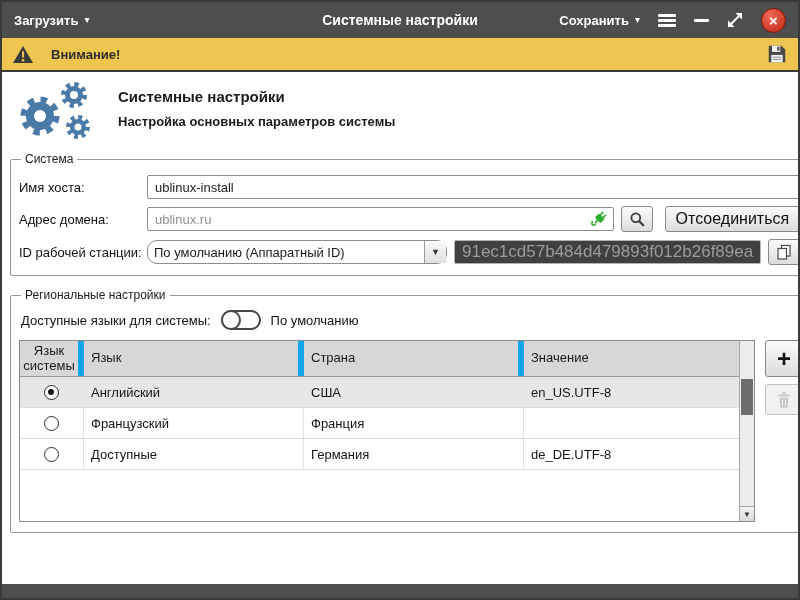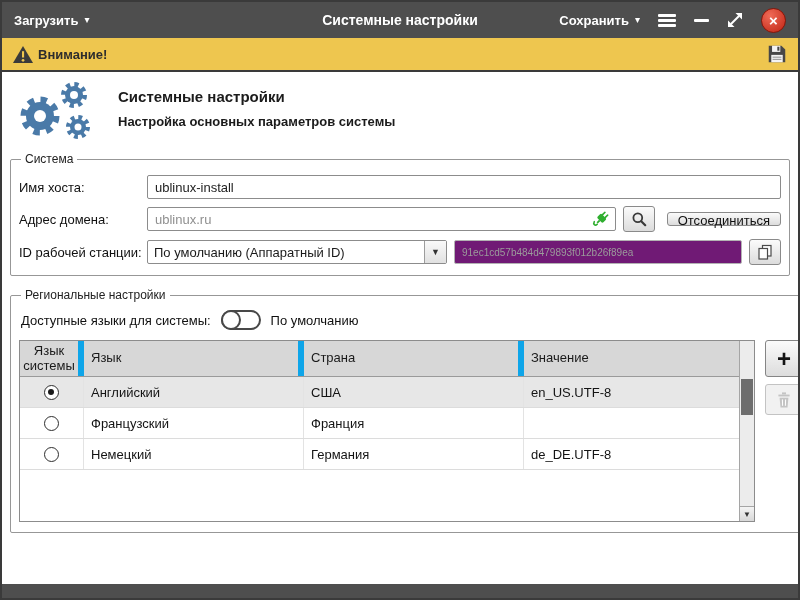--- a/index.html
+++ b/index.html
@@ -14,44 +14,44 @@
   .tb-right{margin-left:auto;display:flex;align-items:center;gap:18px}
   .caret{font-size:10px;line-height:1}
   .hamburger{display:flex;flex-direction:column;justify-content:space-between;width:18px;height:13px;cursor:pointer}
   .hamburger i{display:block;height:3px;background:#fff;border-radius:1px}
   .minwrap{display:flex;align-items:center;height:20px;cursor:pointer}
   .min-bar{width:15px;height:3px;background:#fff;border-radius:1px}
   .close-btn{width:25px;height:25px;border-radius:50%;background:radial-gradient(circle at 35% 30%,#f06a57,#bf2413);border:1px solid #871509;color:#fff;font-size:15px;font-weight:bold;display:flex;align-items:center;justify-content:center;line-height:1;cursor:pointer;font-family:inherit}
 
   
   .warnbar{height:34px;background:#eec64f;border-bottom:2px solid #3a3a3a;display:flex;align-items:center;padding:0 10px;flex:none}
-  .warn-label{margin-left:4px;font-size:13px;font-weight:bold;color:#2d2d2d}
+  .warn-label{margin-left:17px;font-size:13px;font-weight:bold;color:#2d2d2d}
   .save-file{margin-left:auto;display:flex;align-items:center;cursor:pointer}
 
   
   .content{flex:1;background:#fff;padding:6px 8px 0;overflow:hidden}
   .page-header{display:flex;align-items:flex-start;margin:2px 0 10px}
   .header-text{margin-left:12px;padding-top:8px}
   .page-title{font-size:15px;font-weight:bold;color:#1b1b1b}
   .page-subtitle{font-size:13px;font-weight:bold;color:#1b1b1b;margin-top:9px}
 
   fieldset{border:1px solid #979797;border-radius:2px;margin:0 0 12px;padding:2px 8px 10px}
   legend{font-size:12px;color:#222;padding:0 4px;margin-left:2px}
   .frow{display:flex;align-items:center;margin-top:7px}
   .flabel{width:128px;text-align:left;padding-right:7px;font-size:13px;color:#101010;flex:none;white-space:nowrap}
   .tinput{flex:1;height:24px;border:1px solid #8c8c8c;font-size:13px;padding:0 7px;font-family:inherit;color:#222;background:#fff;border-radius:2px;min-width:0}
   .domain-wrap{flex:1;position:relative;display:flex;min-width:0}
   .domain-wrap .tinput{color:#8f8f8f;}
   .plug{position:absolute;right:6px;top:3px}
   .sq-btn{width:32px;height:26px;margin-left:7px;background:linear-gradient(#fbfbfb,#dcdcdc);border:1px solid #8a8a8a;border-radius:3px;display:flex;align-items:center;justify-content:center;flex:none;cursor:pointer}
-  .txt-btn{height:14px;margin-left:12px;background:linear-gradient(#fbfbfb,#dcdcdc);border:1px solid #8a8a8a;border-radius:3px;font-size:13px;padding:0 10px;color:#101010;font-family:inherit;flex:none;cursor:pointer}
-  .combo{width:300px;height:24px;border:1px solid #8c8c8c;border-radius:2px;background:#fff;display:flex;align-items:stretch;font-size:13px;color:#1a1a1a;flex:none;cursor:pointer}
+  .txt-btn{height:26px;margin-left:12px;background:linear-gradient(#fbfbfb,#dcdcdc);border:1px solid #8a8a8a;border-radius:3px;font-size:16px;padding:0 10px;color:#101010;font-family:inherit;flex:none;cursor:pointer}
+  .combo{width:300px;height:24px;border:1px solid #8c8c8c;border-radius:10px;background:#fff;display:flex;align-items:stretch;font-size:13px;color:#1a1a1a;flex:none;cursor:pointer}
   .combo-text{padding:0 6px;flex:1;display:flex;align-items:center;white-space:nowrap;overflow:hidden}
   .combo-arrow{width:22px;border-left:1px solid #9c9c9c;background:linear-gradient(#f9f9f9,#e1e1e1);display:flex;align-items:center;justify-content:center;font-size:9px;color:#333}
-  .ro-field{flex:1;height:24px;border:1px solid #b3b3b3;border-radius:2px;margin-left:7px;display:flex;align-items:center;padding:0 7px;font-size:10px;color:#9b9b9b;background:#701a75;white-space:nowrap;overflow:hidden;min-width:0}
+  .ro-field{flex:1;height:24px;border:1px solid #b3b3b3;border-radius:2px;margin-left:7px;display:flex;align-items:center;padding:0 7px;font-size:17px;color:#9b9b9b;background:#404040;white-space:nowrap;overflow:hidden;min-width:0}
 
   
   .toggle-row{display:flex;align-items:center;margin:6px 0 10px 2px;font-size:13px;color:#101010;gap:10px}
   .toggle{position:relative;width:40px;height:20px;border:2px solid #484848;border-radius:12px;background:#fff;flex:none;cursor:pointer}
   .knob{position:absolute;left:-2px;top:-2px;width:20px;height:20px;border:2px solid #484848;border-radius:50%;background:#fff}
 
   .table-zone{display:flex;align-items:flex-start}
   .table{position:relative;width:736px;height:182px;border:1px solid #8c8c8c;background:#fff;flex:none}
   .t-inner{margin-right:15px;height:100%;overflow:hidden}
   .thead{display:grid;grid-template-columns:64px 220px 220px 1fr;background:#d7d7d7;border-bottom:1px solid #9a9a9a;height:36px}
@@ -234,21 +234,21 @@
                 <span class="radio"></span>
               </div>
               <div class="td">Французский</div>
               <div class="td">Франция</div>
             </div>
 
             <div class="trow">
               <div class="td center">
                 <span class="radio"></span>
               </div>
-              <div class="td">Немецкий</div>
+              <div class="td">Доступные</div>
               <div class="td">Германия</div>
               <div class="td" style="border-right:none">de_DE.UTF-8</div>
             </div>
           </div>
 
           <div class="vscroll">
             <div class="vthumb"></div>
             <div class="vdown">
               <span>▼</span>
             </div>

